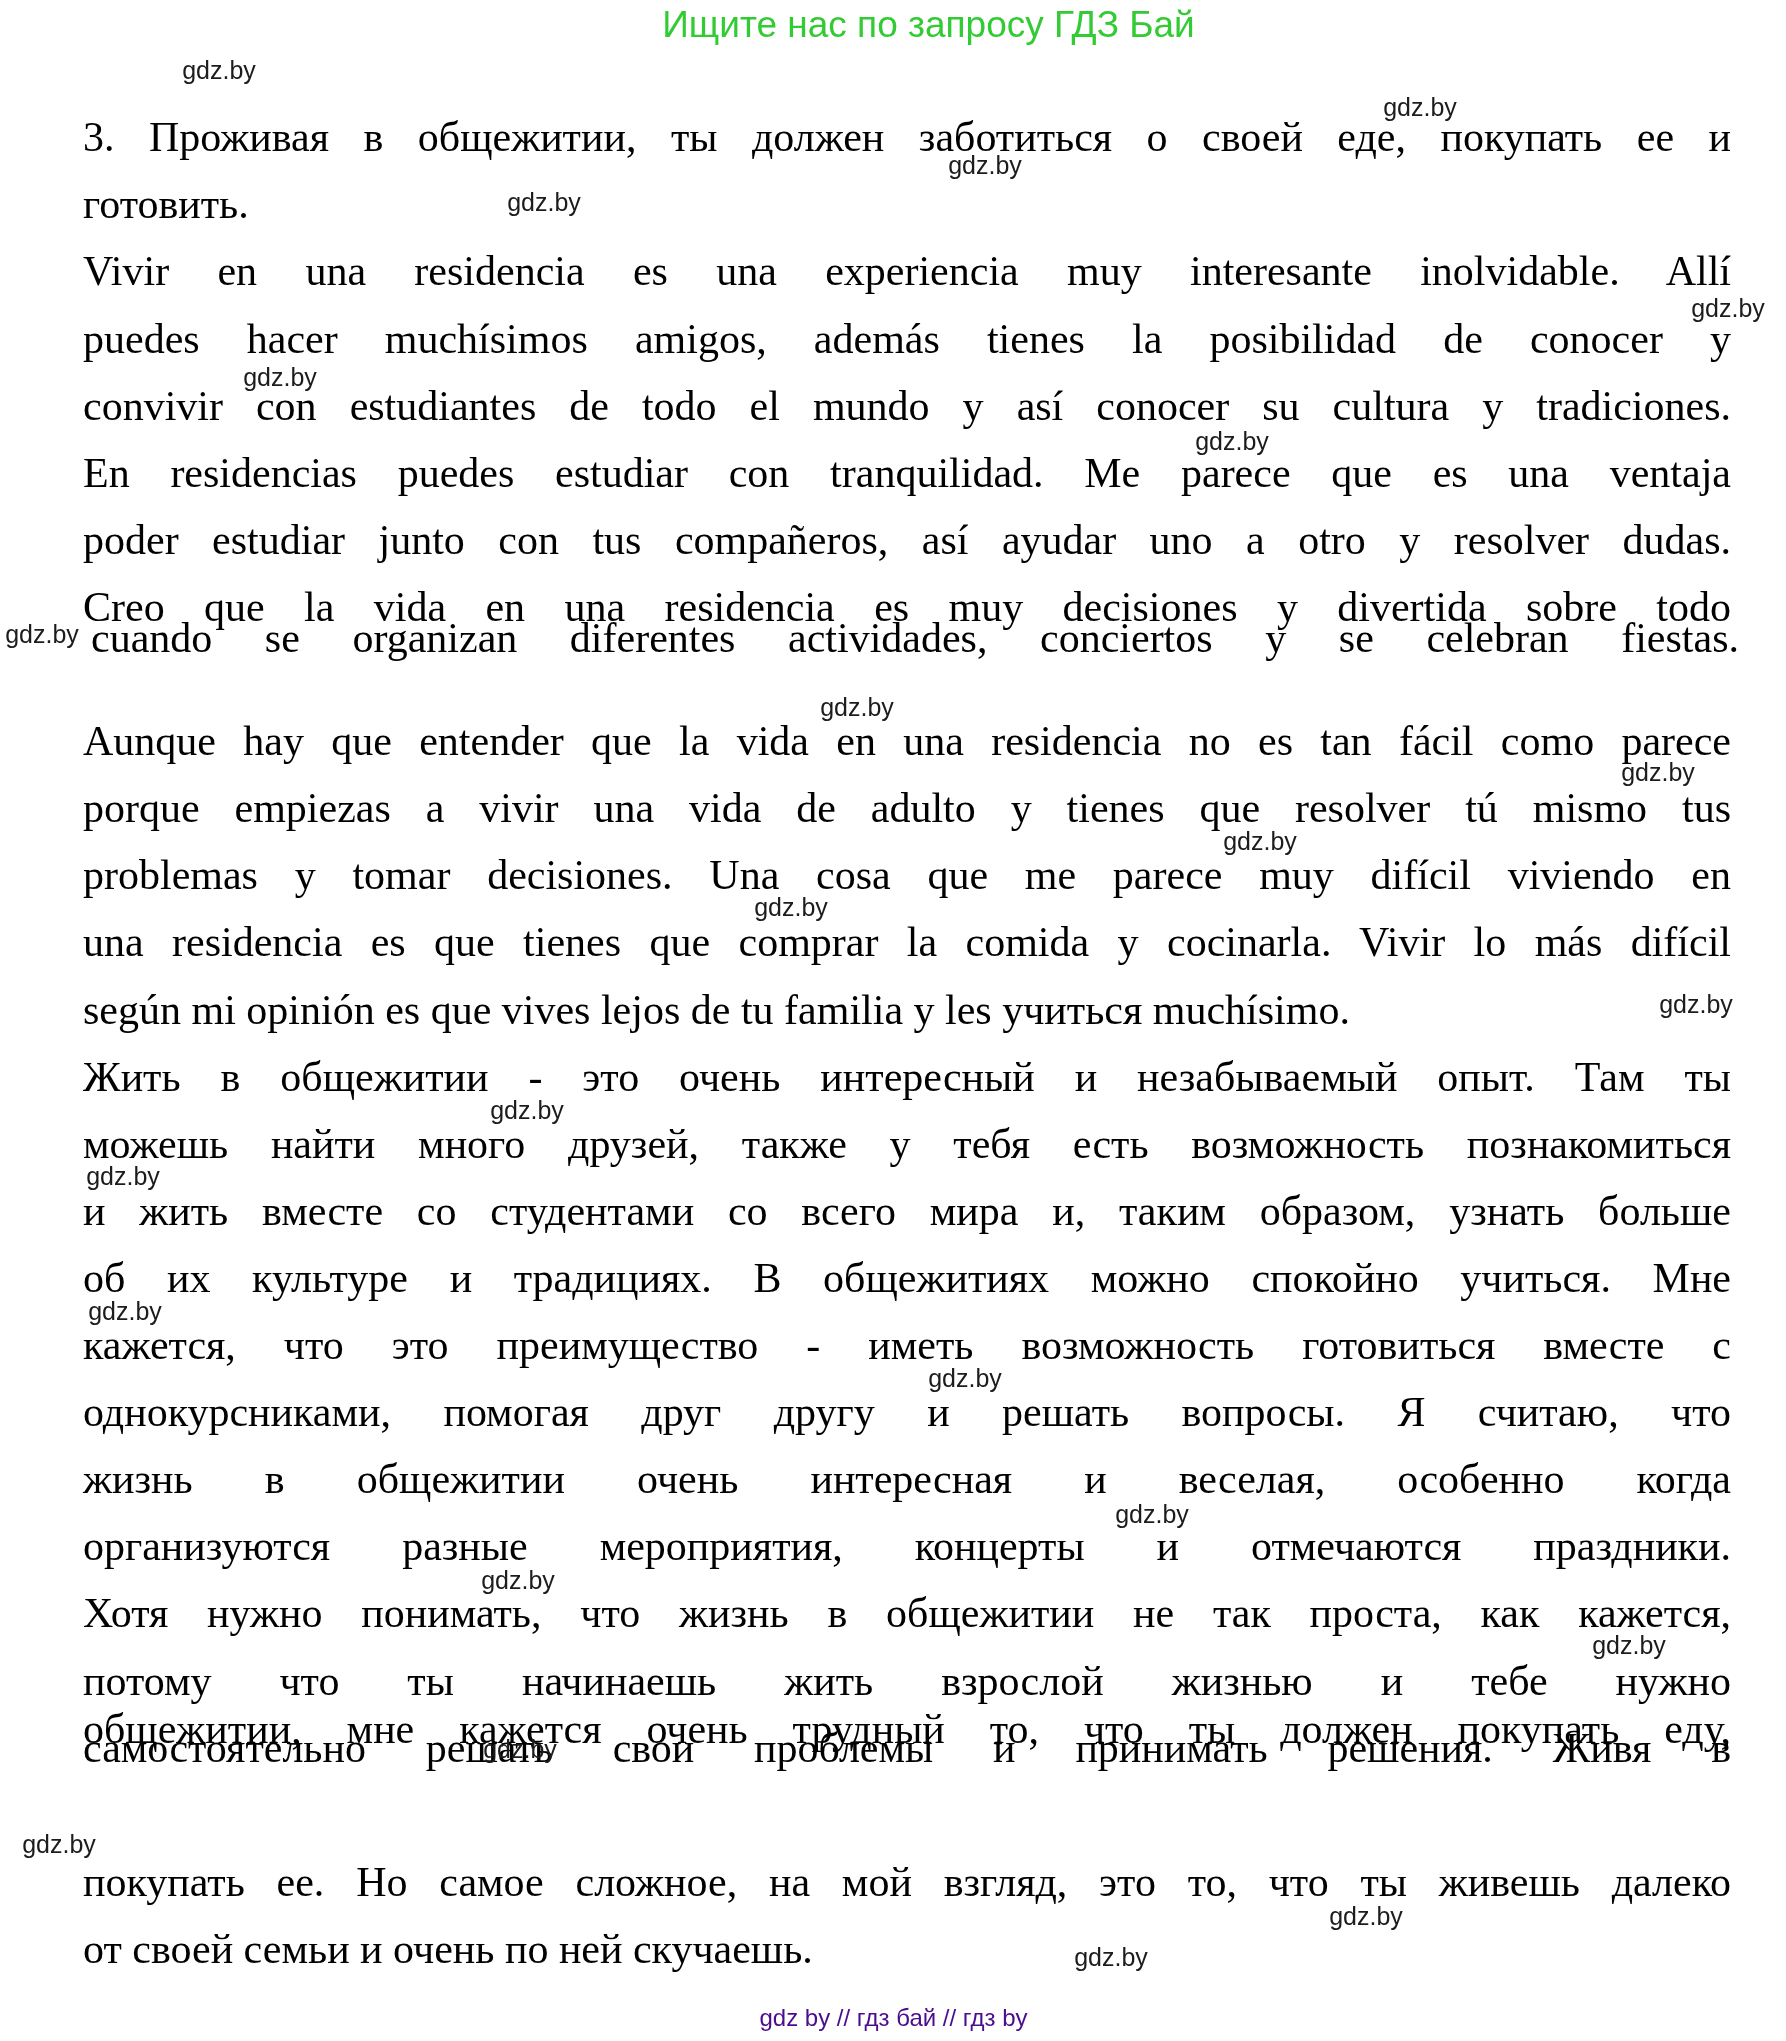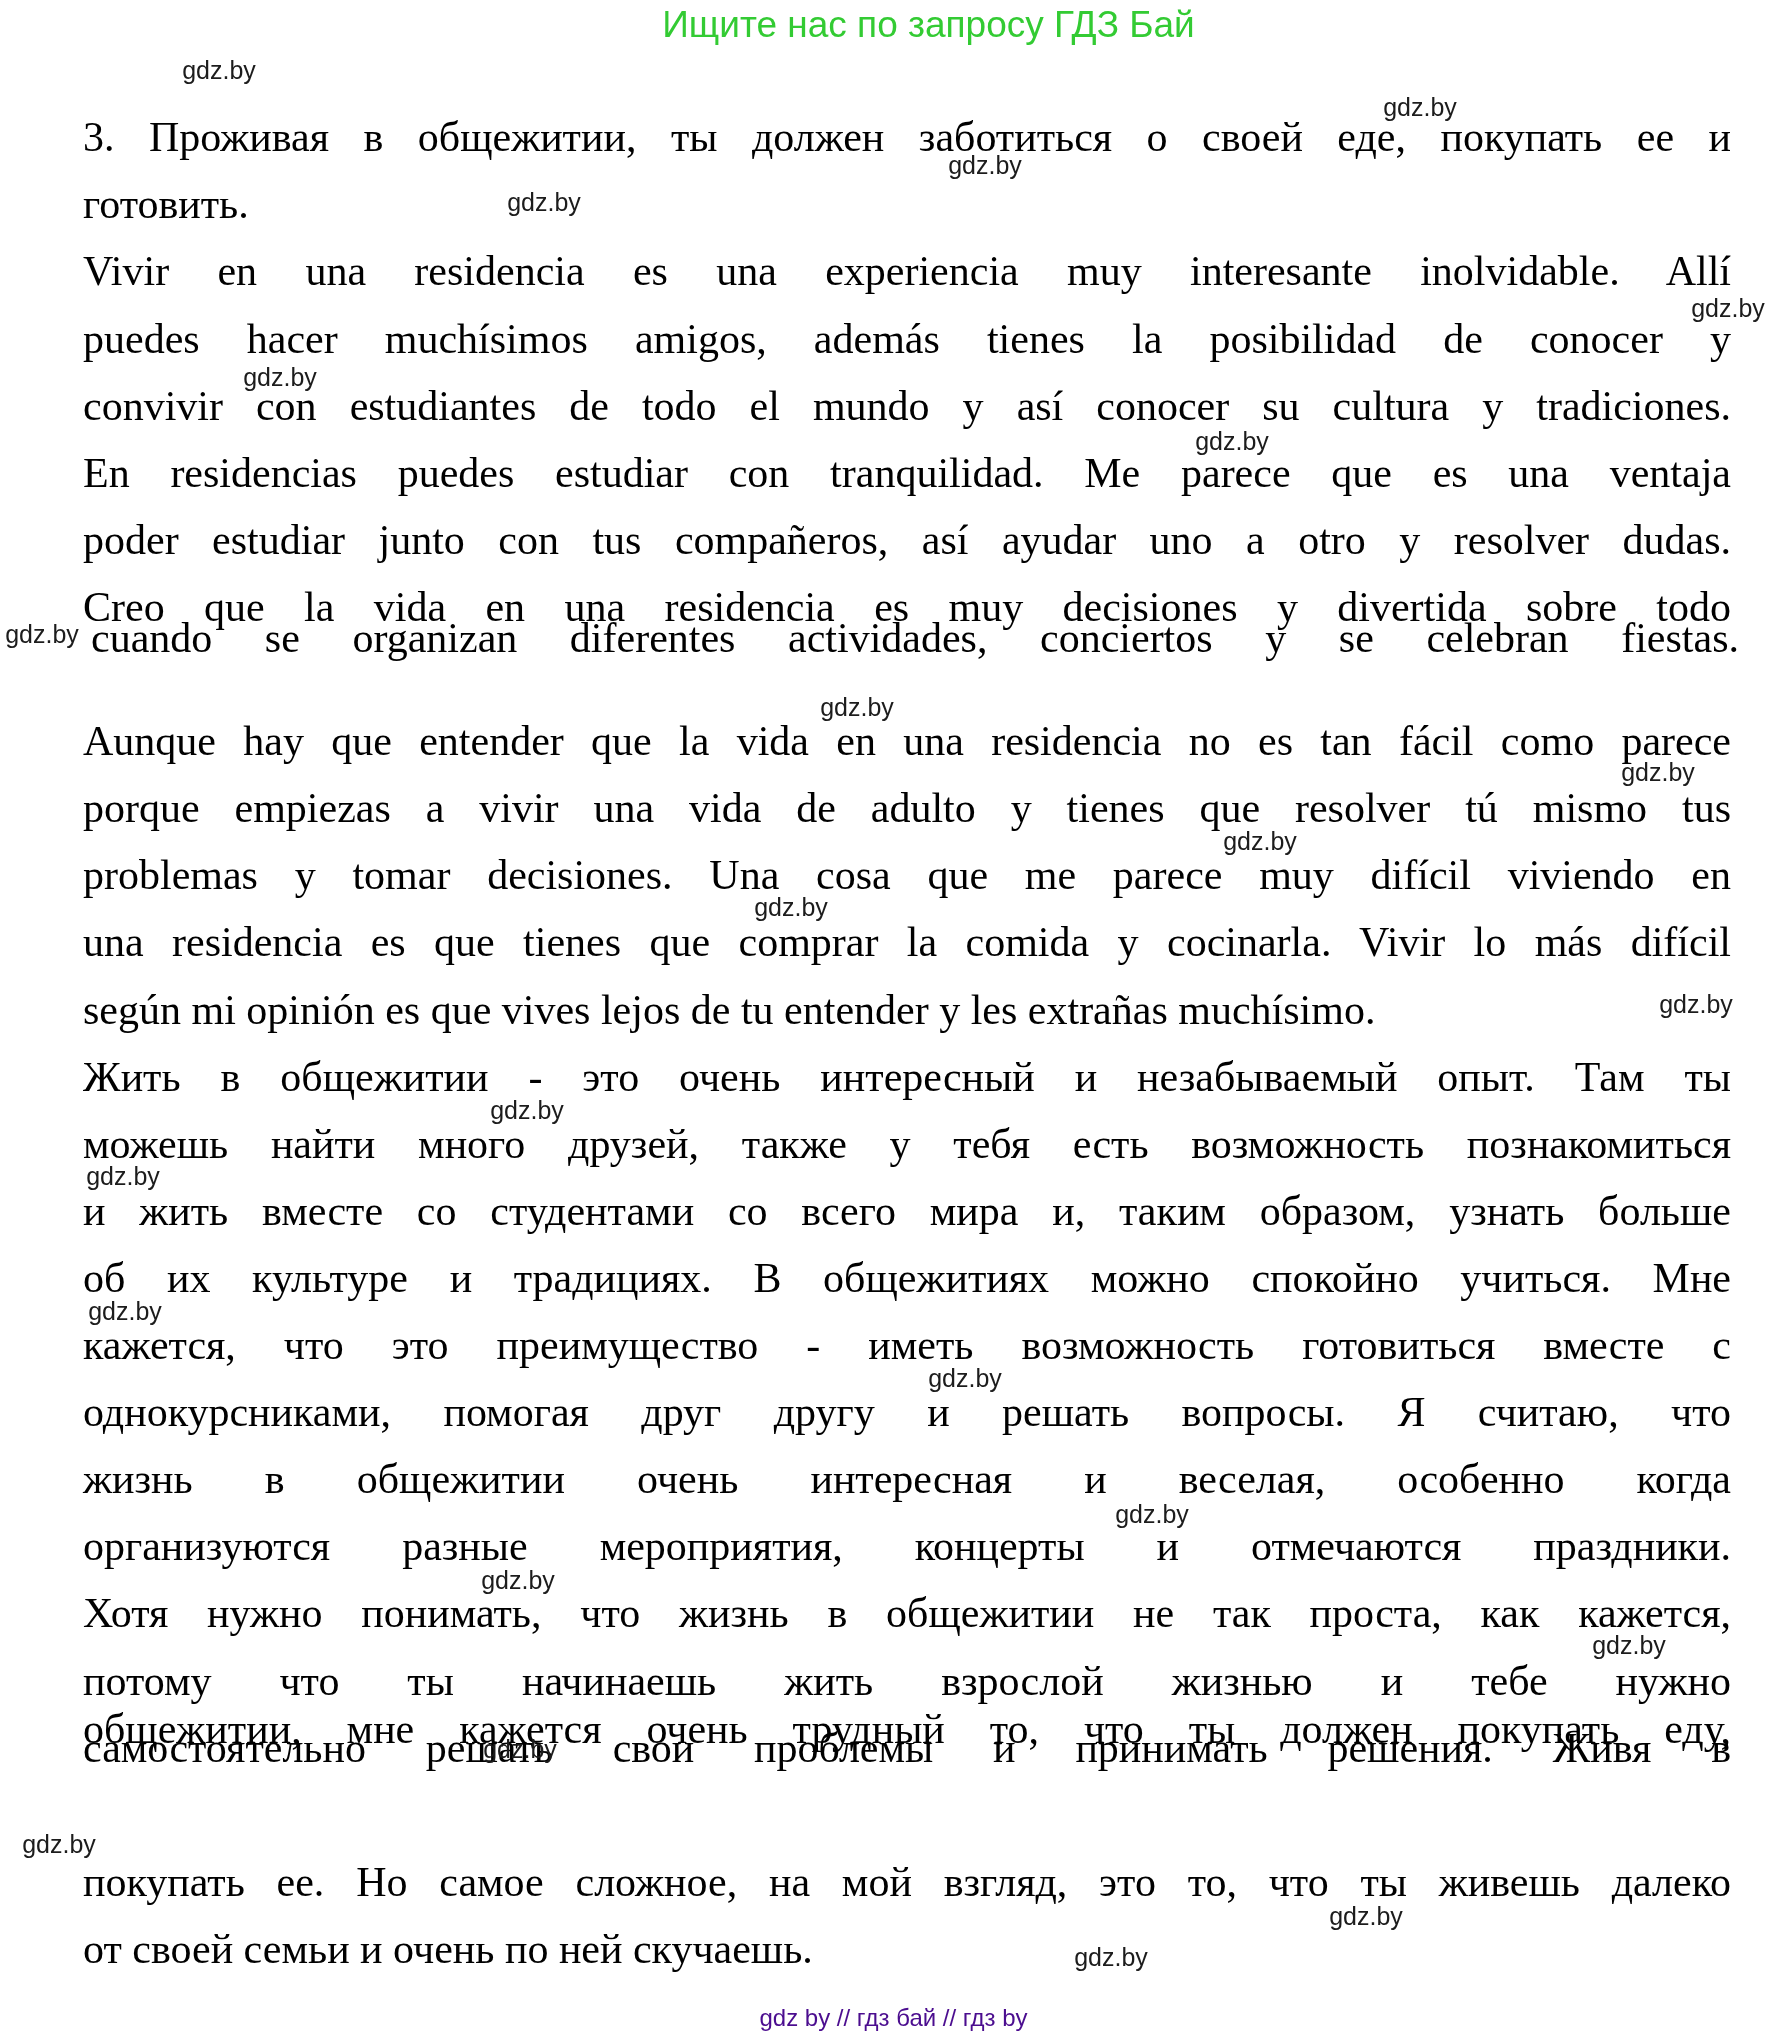--- a/index.html
+++ b/index.html
@@ -77,21 +77,21 @@
       <div class="line j" style="top: 305px;">puedes hacer muchísimos amigos, además tienes la posibilidad de conocer y</div>
       <div class="line j" style="top: 372px;">convivir con estudiantes de todo el mundo y así conocer su cultura y tradiciones.</div>
       <div class="line j" style="top: 439px;">En residencias puedes estudiar con tranquilidad. Me parece que es una ventaja</div>
       <div class="line j" style="top: 506px;">poder estudiar junto con tus compañeros, así ayudar uno a otro y resolver dudas.</div>
       <div class="line j" style="top: 573px;">Creo que la vida en una residencia es muy decisiones y divertida sobre todo</div>
       <div class="line j" style="top: 604px; margin-left: 8px;">cuando se organizan diferentes actividades, conciertos y se celebran fiestas.</div>
       <div class="line j" style="top: 707px;">Aunque hay que entender que la vida en una residencia no es tan fácil como parece</div>
       <div class="line j" style="top: 774px;">porque empiezas a vivir una vida de adulto y tienes que resolver tú mismo tus</div>
       <div class="line j" style="top: 841px;">problemas y tomar decisiones. Una cosa que me parece muy difícil viviendo en</div>
       <div class="line j" style="top: 908px;">una residencia es que tienes que comprar la comida y cocinarla. Vivir lo más difícil</div>
-      <div class="line" style="top: 976px;">según mi opinión es que vives lejos de tu entender y les extrañas muchísimo.</div>
+      <div class="line" style="top: 976px;">según mi opinión es que vives lejos de tu familia y les учиться muchísimo.</div>
       <div class="line j" style="top: 1043px;">Жить в общежитии - это очень интересный и незабываемый опыт. Там ты</div>
       <div class="line j" style="top: 1110px;">можешь найти много друзей, также у тебя есть возможность познакомиться</div>
       <div class="line j" style="top: 1177px;">и жить вместе со студентами со всего мира и, таким образом, узнать больше</div>
       <div class="line j" style="top: 1244px;">об их культуре и традициях. В общежитиях можно спокойно учиться. Мне</div>
       <div class="line j" style="top: 1311px;">кажется, что это преимущество - иметь возможность готовиться вместе с</div>
       <div class="line j" style="top: 1378px;">однокурсниками, помогая друг другу и решать вопросы. Я считаю, что</div>
       <div class="line j" style="top: 1445px;">жизнь в общежитии очень интересная и веселая, особенно когда</div>
       <div class="line j" style="top: 1512px;">организуются разные мероприятия, концерты и отмечаются праздники.</div>
       <div class="line j" style="top: 1579px;">Хотя нужно понимать, что жизнь в общежитии не так проста, как кажется,</div>
       <div class="line j" style="top: 1647px;">потому что ты начинаешь жить взрослой жизнью и тебе нужно</div>

